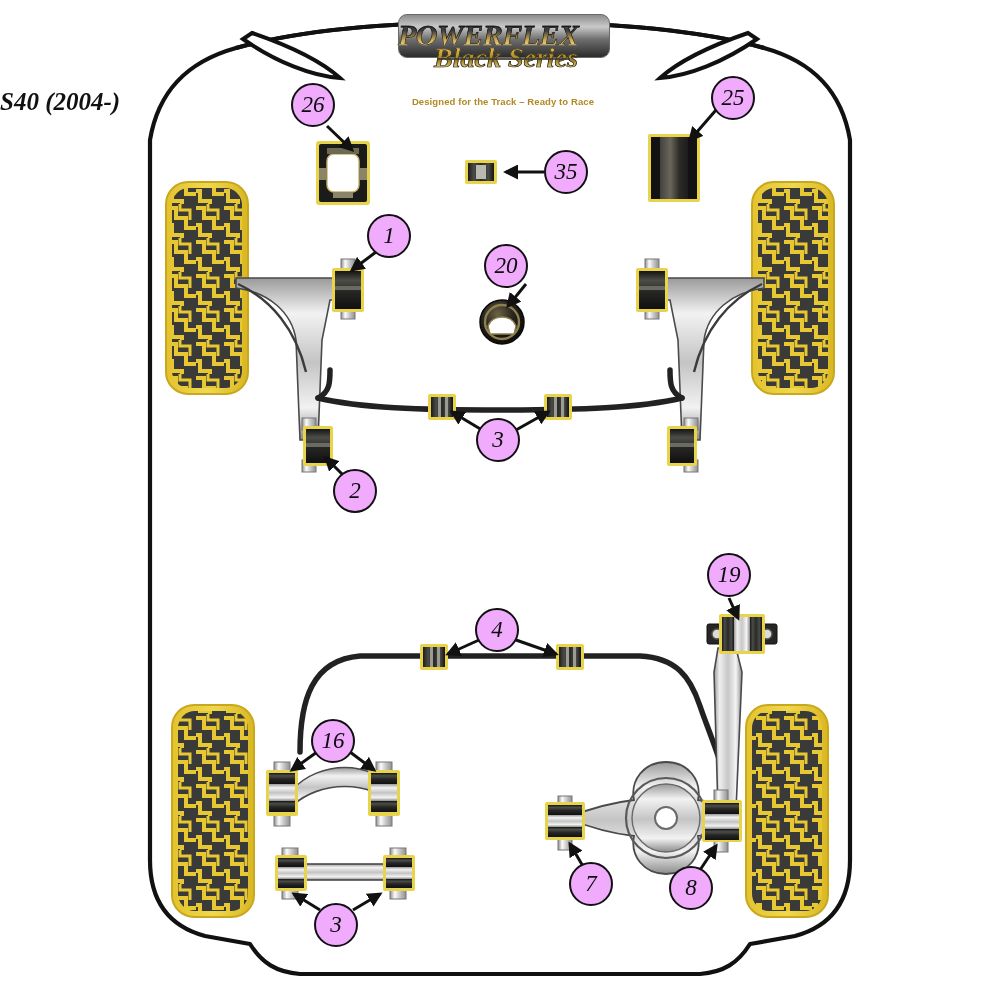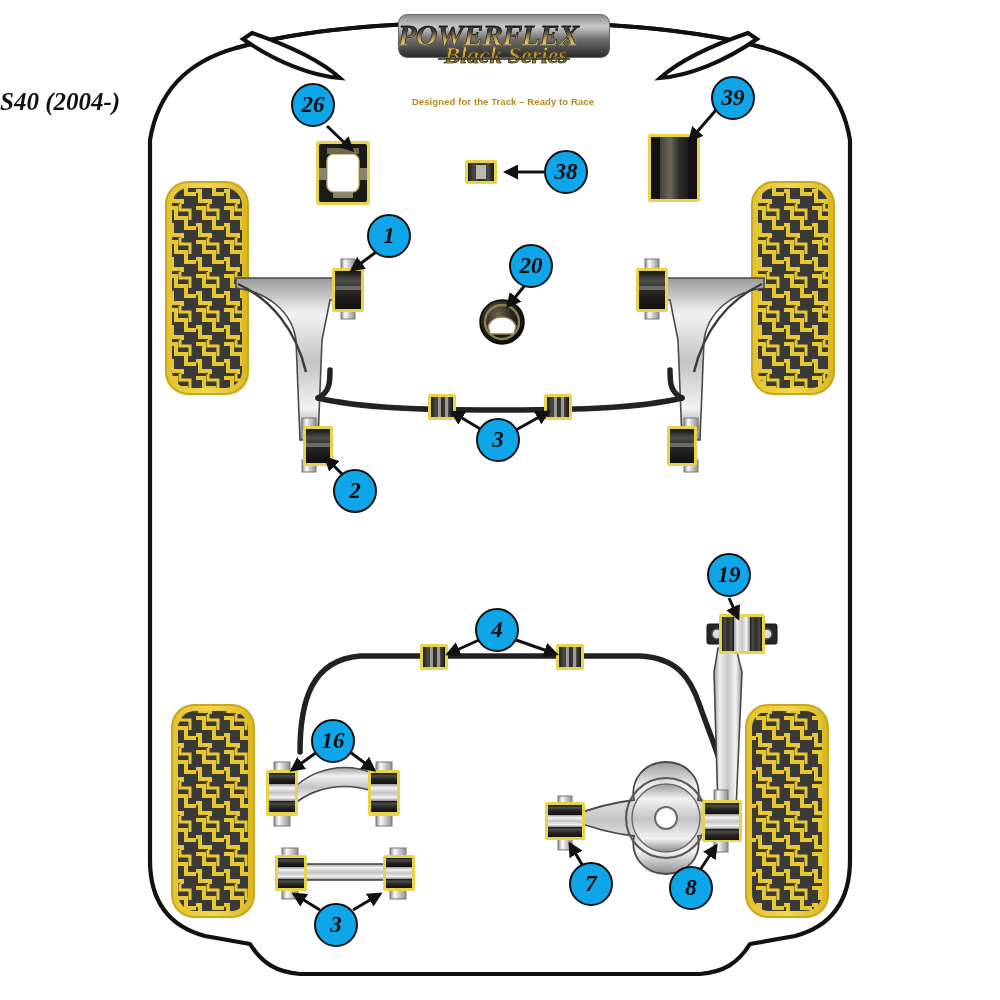--- a/index.html
+++ b/index.html
@@ -12,37 +12,37 @@
     background:linear-gradient(180deg,#8d8d8d 0%,#c9c9c9 28%,#6e6e6e 58%,#2b2b2b 100%);
     border-radius:9px;border:1px solid #6a6a6a;}
   .logo-word{position:absolute;left:0;top:-1px;width:210px;height:44px;
     line-height:44px;text-align:left;font-family:"Liberation Serif",serif;
     font-weight:bold;font-style:italic;font-size:30px;letter-spacing:-0.5px;
     background:linear-gradient(180deg,#2a2a2a 0%,#1a1a1a 40%,#caa23c 62%,#f0d98a 78%,#8a6c1e 100%);
     -webkit-background-clip:text;background-clip:text;color:transparent;
     -webkit-text-stroke:0.6px #1a1a1a;text-shadow:0 1px 0 rgba(255,255,255,.15);}
   .logo-black-series{position:absolute;left:18px;top:28px;width:180px;height:26px;
     text-align:center;font-family:"Liberation Serif",serif;font-weight:bold;font-style:italic;
-    font-size:24px;letter-spacing:0px;
+    font-size:28px;letter-spacing:0px;
     background:linear-gradient(180deg,#f4e3a4 0%,#d9ae3c 35%,#9c7a1c 70%,#e8d289 100%);
     -webkit-background-clip:text;background-clip:text;color:transparent;
     -webkit-text-stroke:0.7px #20211f;}
   .logo-strike{position:absolute;left:40px;top:44px;width:132px;height:2px;background:#3b3b32;opacity:.85;}
   .logo-tag{position:absolute;left:0;top:54px;width:210px;text-align:center;
     font-family:"Liberation Sans",sans-serif;font-weight:bold;font-size:9.5px;
     color:#b08a22;letter-spacing:0.1px;margin-top:28px;}
 
   .model-title{position:absolute;left:0;top:88px;width:1000px;text-align:left;
     font-family:"Liberation Serif",serif;font-style:italic;font-weight:bold;
     font-size:25px;color:#111;letter-spacing:0px;}
 
   .callout{position:absolute;width:44px;height:44px;border-radius:50%;
-    background:#0ea5e9;border:2.6px solid #111;box-sizing:border-box;
+    background:#f0abfc;border:2.6px solid #111;box-sizing:border-box;
     display:flex;align-items:center;justify-content:center;
-    font-family:"Liberation Serif",serif;font-style:italic;font-weight:bold;
+    font-family:"Liberation Serif",serif;font-style:italic;font-weight:normal;
     font-size:23px;color:#0b0b0b;}
 </style>
 </head>
 <body>
 
 <div id="root">
 
   <svg id="diagram" viewBox="0 0 1000 1000">
     <defs>
       <linearGradient id="metalV" x1="0" y1="0" x2="1" y2="0">
@@ -401,24 +401,24 @@
     <div class="logo-plate"></div>
     <div class="logo-word">POWERFLEX</div>
     <div class="logo-black-series">Black Series</div>
     <div class="logo-strike"></div>
     <div class="logo-tag">Designed for the Track – Ready to Race</div>
   </div>
 
   <div class="model-title">S40 (2004-)</div>
 
   <div class="callout" style="left:291px;top:83px">26</div>
-  <div class="callout" style="left:711px;top:76px">39</div>
-  <div class="callout" style="left:544px;top:150px">38</div>
+  <div class="callout" style="left:711px;top:76px">25</div>
+  <div class="callout" style="left:544px;top:150px">35</div>
   <div class="callout" style="left:367px;top:214px">1</div>
-  <div class="callout" style="left:509px;top:244px">20</div>
+  <div class="callout" style="left:484px;top:244px">20</div>
   <div class="callout" style="left:476px;top:418px">3</div>
   <div class="callout" style="left:333px;top:469px">2</div>
   <div class="callout" style="left:475px;top:608px">4</div>
   <div class="callout" style="left:707px;top:553px">19</div>
   <div class="callout" style="left:311px;top:719px">16</div>
   <div class="callout" style="left:569px;top:862px">7</div>
   <div class="callout" style="left:669px;top:866px">8</div>
   <div class="callout" style="left:314px;top:903px">3</div>
 
 </div>

